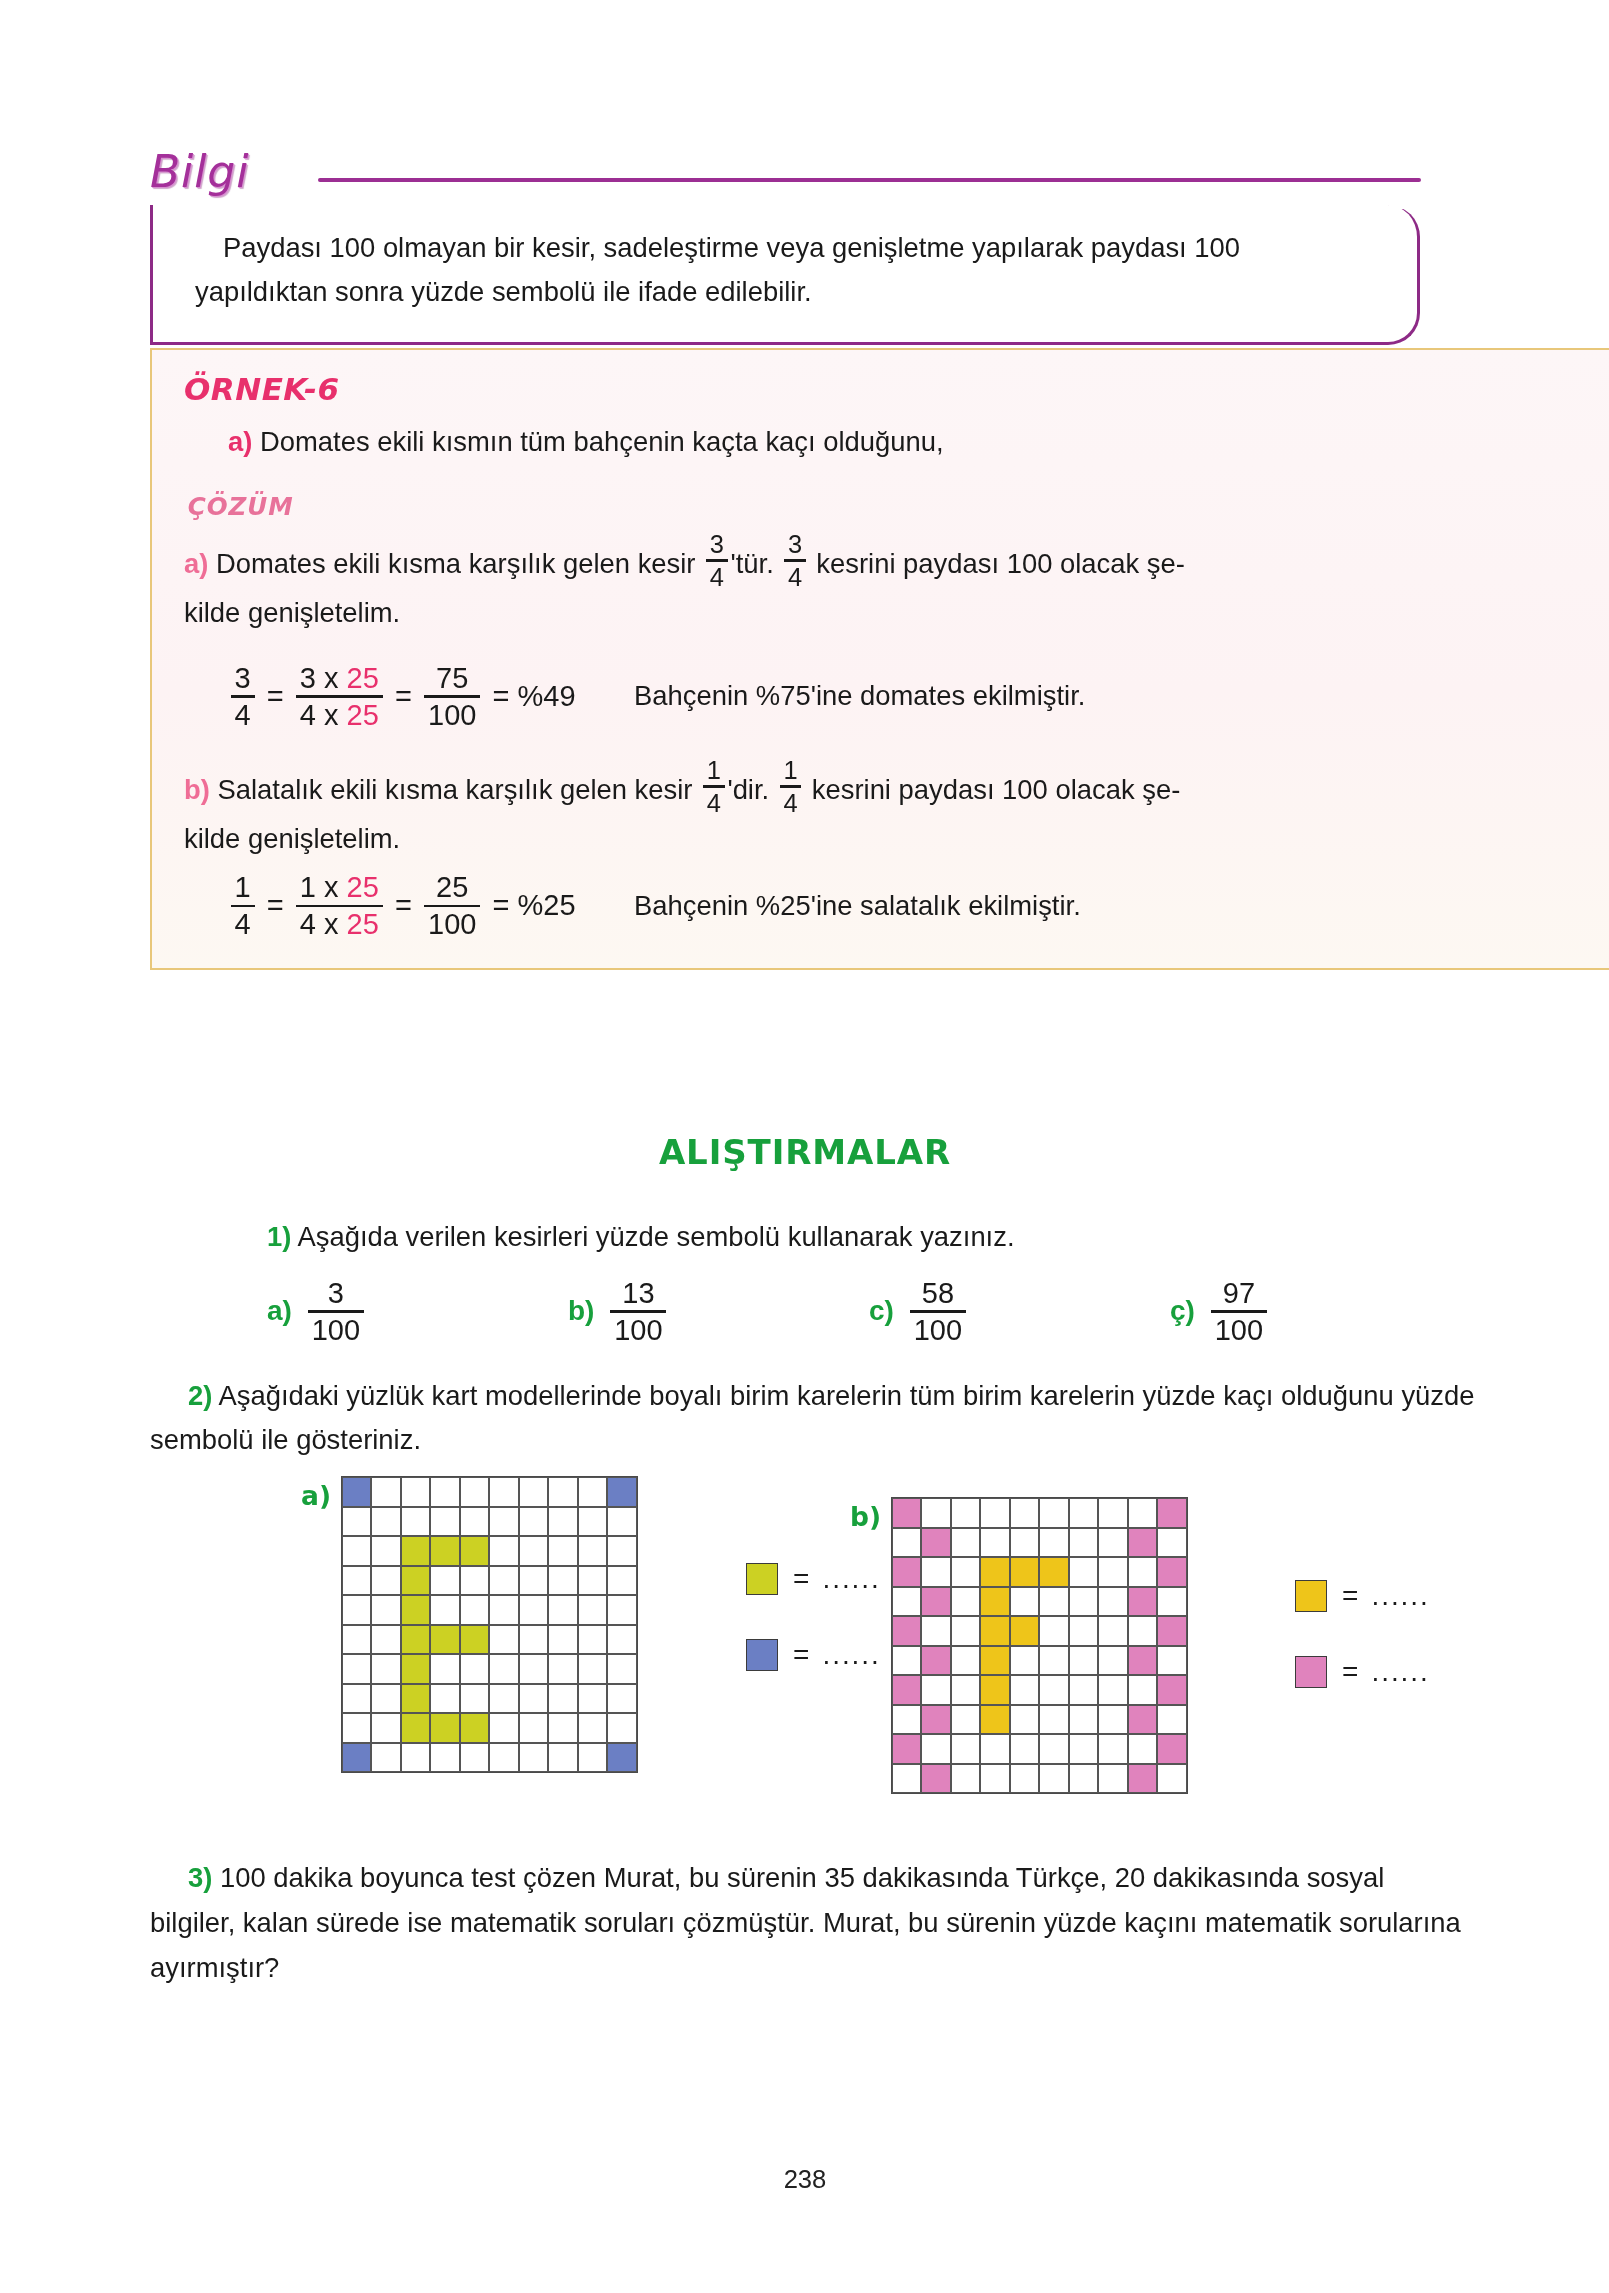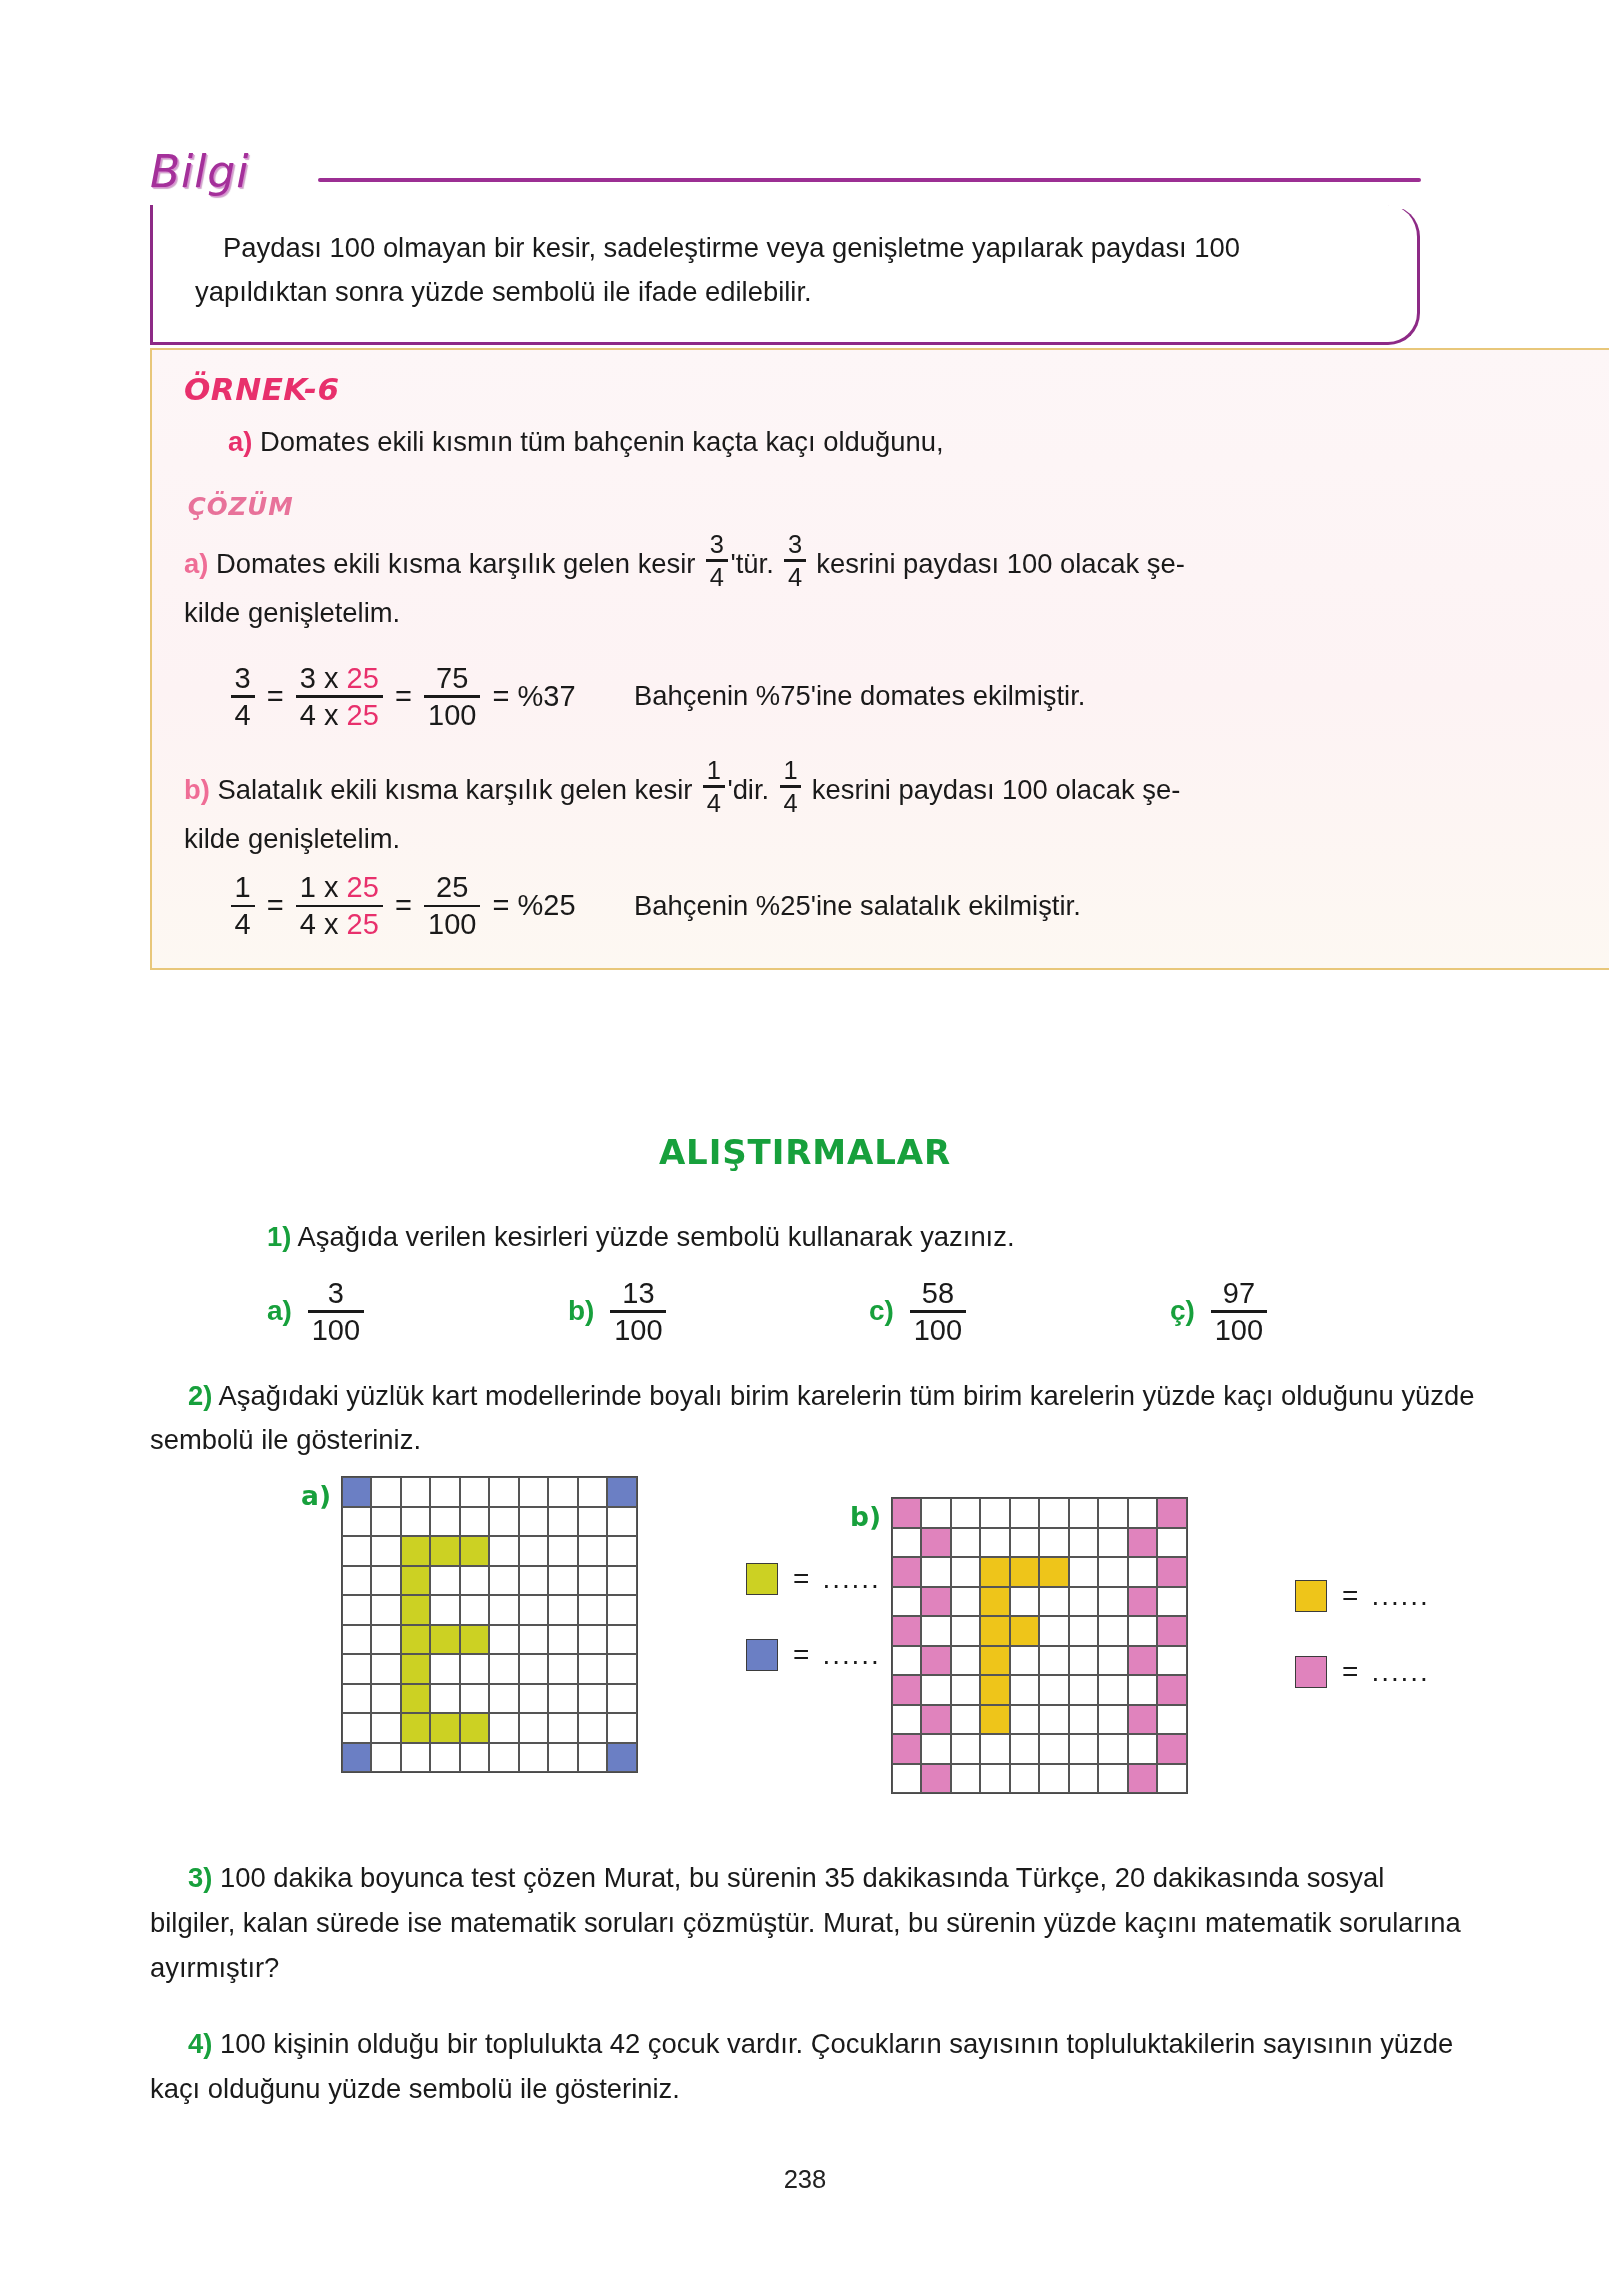--- a/index.html
+++ b/index.html
@@ -205,21 +205,21 @@
         <span class="num"><span>3 x </span><span class="pink-n">25</span></span>
         <span class="bar"></span>
         <span class="den"><span>4 x </span><span class="pink-n">25</span></span>
       </span>
       <span class="op">=</span>
       <span class="frac frac-big">
         <span class="num">75</span>
         <span class="bar"></span>
         <span class="den">100</span>
       </span>
-      <span class="op">= %37</span>
+      <span class="op">= %49</span>
       <span class="tail">Bahçenin %75'ine domates ekilmiştir.</span>
     </div>
 
     <div class="ornek-p" style="margin-top:26.5px;">
       <span class="ind2"></span><span class="lbl-pink2">b)</span>
       <span>Salatalık ekili kısma karşılık gelen kesir</span>
       <span class="frac">
         <span class="num">1</span>
         <span class="bar"></span>
         <span class="den">4</span>
@@ -542,20 +542,16 @@
         <span class="legend-dots">......</span>
       </div>
     </div>
   </div>
 
   <div class="ex3">
     <span class="ind"></span><span class="green-lbl">3)</span>
     <span>100 dakika boyunca test çözen Murat, bu sürenin 35 dakikasında Türkçe, 20 dakikasında sosyal bilgiler, kalan sürede ise matematik soruları çözmüştür. Murat, bu sürenin yüzde kaçını matematik sorularına ayırmıştır?</span>
   </div>
 
-  <div class="ex4">
-    <span class="ind"></span><span class="green-lbl">4)</span>
-    <span>100 kişinin olduğu bir toplulukta 42 çocuk vardır. Çocukların sayısının topluluktakilerin sayısının yüzde kaçı olduğunu yüzde sembolü ile gösteriniz.</span>
-  </div>
 
   <div class="pageno">238</div>
 </div>
 
 
 </body></html>

